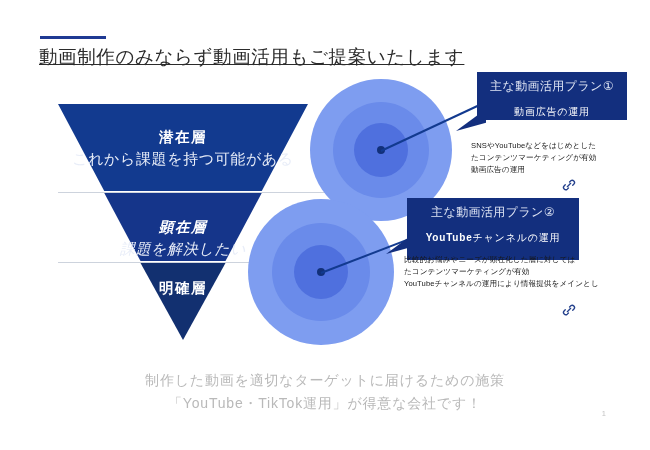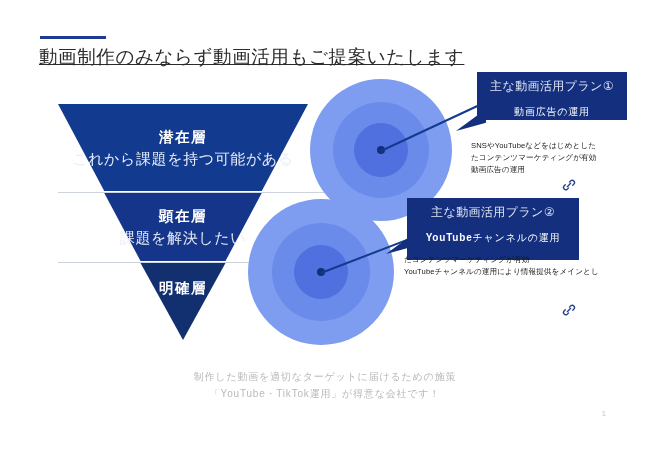--- a/index.html
+++ b/index.html
@@ -87,21 +87,21 @@
     display: block;
   }
   .seg-label .sub {
     font-size: 15px;
     letter-spacing: 0.6px;
     display: block;
     margin-top: 3px;
     color: #e8edf8;
   }
   .lab1 { top: 24px; }
-  .lab2 { top: 103px; }
+  .lab2 { top: 114px; font-style: italic; }
   .lab3 { top: 175px; }
 
   
   .divider {
     position: absolute;
     height: 1px;
     background: #cdd3dd;
   }
   .div1 { left: 58px; top: 192px; width: 308px; }
   .div2 { left: 58px; top: 262px; width: 308px; }
@@ -211,21 +211,21 @@
   .linkB { left: 561px; top: 302px; }
 
   
   .footer {
     position: absolute;
     left: 0;
     top: 369px;
     width: 650px;
     text-align: center;
     color: #b9b9b9;
-    font-size: 10px;
+    font-size: 14px;
     line-height: 1.65;
     letter-spacing: 0.8px;
   }
   .footer span { display: block; }
 
   .page-num {
     position: absolute;
     right: 44px;
     top: 409px;
     font-size: 7.5px;
@@ -295,20 +295,21 @@
       <path d="M11.2 16.4 L9.4 18.2 a3.4 3.4 0 0 1 -4.8 -4.8 L6.4 11.6"></path>
     </svg>
   </div>
 
   <div class="tail tailB"></div>
   <div class="callout calloutB">
     <span class="kicker">主な動画活用プラン②</span>
     <span class="headline"><b>YouTube</b><span>チャンネルの運用</span></span>
   </div>
   <div class="desc descB">
+    <span>比較的お悩みやニーズが顕在化した層に対しては</span>
     <span>たコンテンツマーケティングが有効</span>
     <span>YouTubeチャンネルの運用により情報提供をメインとし</span>
   </div>
   <div class="link-icon linkB">
     <svg viewBox="0 0 24 24" width="16" height="16" fill="none" stroke="#24408c" stroke-width="2" stroke-linecap="round">
       <path d="M9.5 14.5 L14.5 9.5"></path>
       <path d="M12.8 7.6 L14.6 5.8 a3.4 3.4 0 0 1 4.8 4.8 L17.6 12.4"></path>
       <path d="M11.2 16.4 L9.4 18.2 a3.4 3.4 0 0 1 -4.8 -4.8 L6.4 11.6"></path>
     </svg>
   </div>

